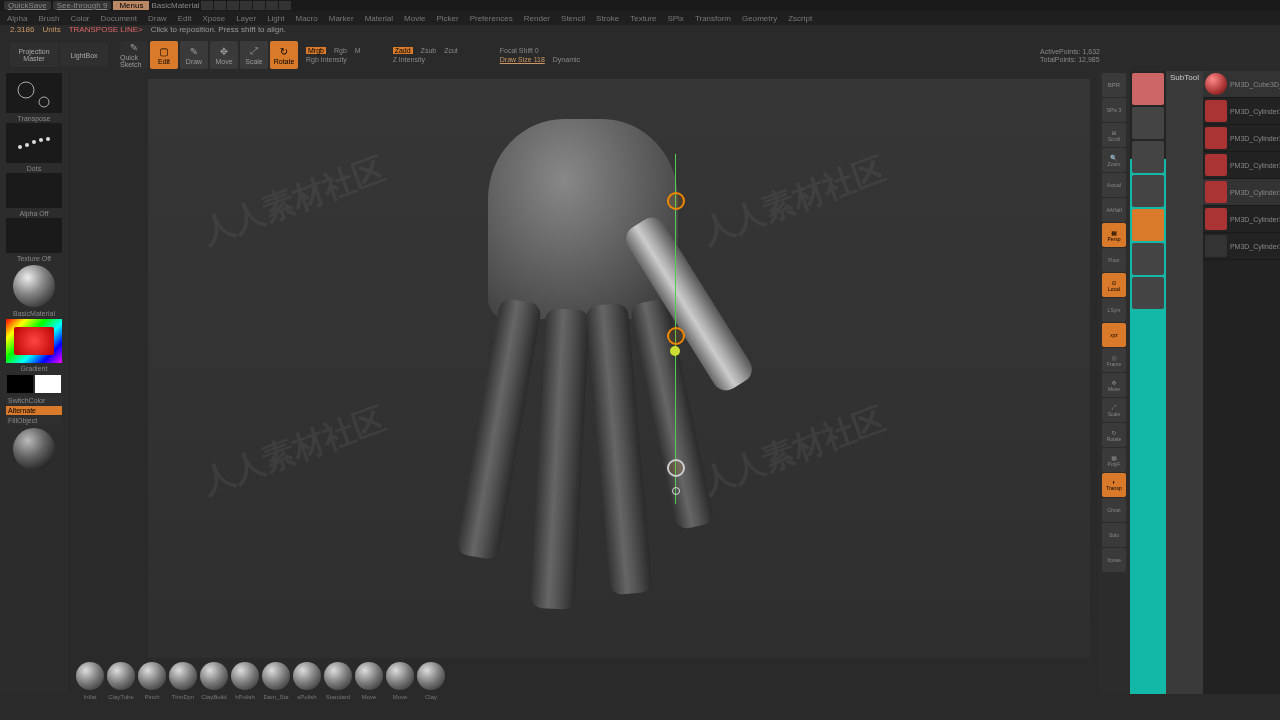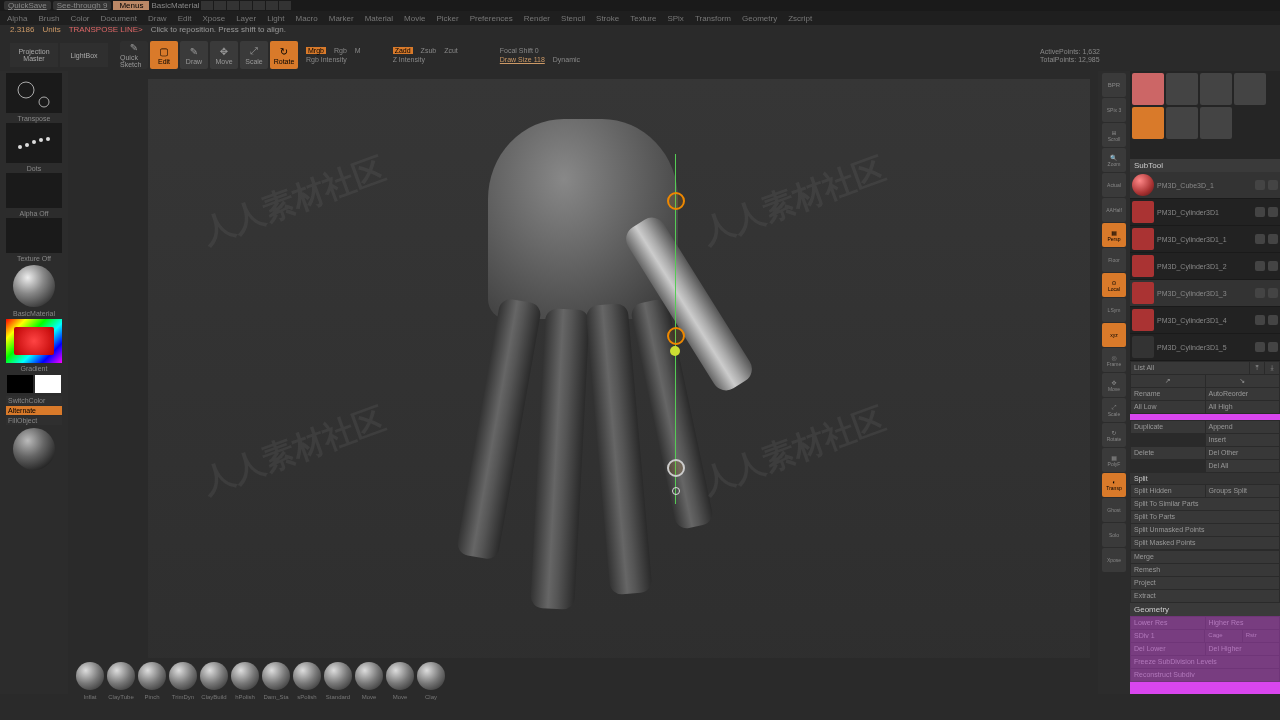--- a/index.html
+++ b/index.html
@@ -63,21 +63,21 @@
 .gc2 { left: 519px; top: 248px; }
 .gc3 { left: 519px; top: 380px; border-color: #ccc; }
 .gdot { position: absolute; left: 522px; top: 267px; width: 10px; height: 10px; background: #cd3; border-radius: 50%; }
 .gring { position: absolute; left: 524px; top: 408px; width: 8px; height: 8px; border: 1px solid #ddd; border-radius: 50%; }
 
 .right-icons { width: 32px; background: #2c2c2c; display: flex; flex-direction: column; gap: 1px; padding: 2px 0; align-items: center; }
 .right-icons .ri { width: 24px; height: 24px; background: #3a3a3a; display: flex; align-items: center; justify-content: center; font-size: 6px; color: #888; border-radius: 2px; flex-direction: column; }
 .right-icons .ri.o { background: #d97a2a; color: #000; }
 .right-icons .tiny { font-size: 5px; }
 
-.right-panel { width: 150px; background: #d946ef; display: flex; flex-direction: column; font-size: 7px; }
+.right-panel { width: 150px; background: #14b8a6; display: flex; flex-direction: row; font-size: 7px; }
 .rp-top { height: 88px; background: #252525; padding: 2px; display: flex; flex-wrap: wrap; gap: 2px; align-content: flex-start; }
 .rp-top .thumb-sm { width: 32px; height: 32px; background: #c66; border-radius: 2px; }
 .rp-top .thumb-sm.orange { background: #d97a2a; }
 .rp-hdr { background: #3a3a3a; color: #ccc; padding: 2px 4px; font-size: 8px; }
 .subtool-list { background: #222; flex-shrink: 0; }
 .st-item { height: 27px; display: flex; align-items: center; padding: 1px 2px; border-bottom: 1px solid #1a1a1a; gap: 3px; }
 .st-item.sel { background: #333; }
 .st-item .st-th { width: 22px; height: 22px; background: #a33; border-radius: 2px; }
 .st-item .st-th.ball { background: radial-gradient(circle at 35% 30%, #f88, #a33 60%, #511); border-radius: 50%; }
 .st-item .st-nm { flex: 1; color: #888; font-size: 7px; }

